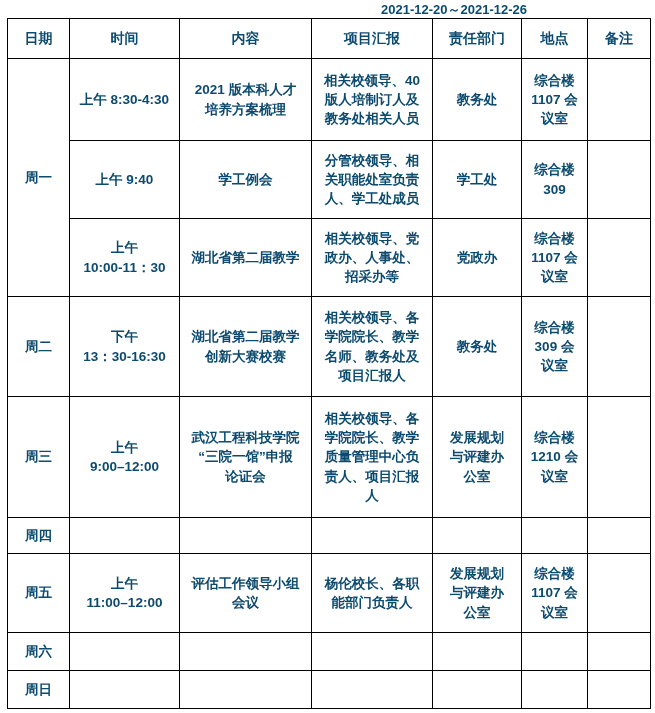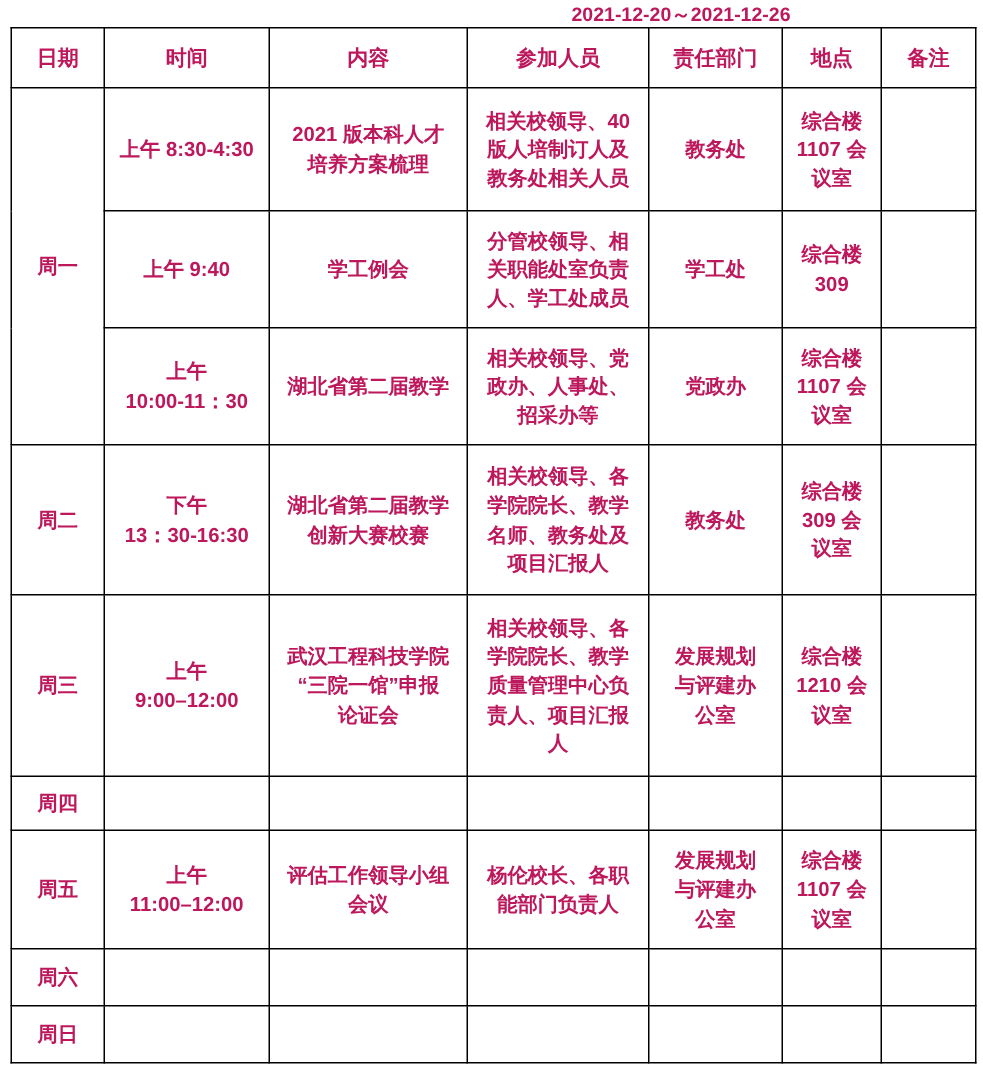--- a/index.html
+++ b/index.html
@@ -5,21 +5,21 @@
   html, body {
     margin: 0;
     padding: 0;
     background: #ffffff;
   }
   .page {
     position: relative;
     width: 655px;
     height: 713px;
     background: #ffffff;
-    color: #be185d;
+    color: #0c4a6e;
     font-family: "Liberation Sans", "DejaVu Sans", sans-serif;
     font-weight: bold;
     overflow: hidden;
   }
   .doc-title {
     position: absolute;
     left: 381px;
     top: 1px;
     font-size: 13px;
     font-weight: bold;
@@ -83,21 +83,21 @@
       <col style="width:121px">
       <col style="width:89px">
       <col style="width:66px">
       <col style="width:63px">
     </colgroup>
     <thead>
       <tr class="h-header">
         <th>日期</th>
         <th>时间</th>
         <th>内容</th>
-        <th>参加人员</th>
+        <th>项目汇报</th>
         <th>责任部门</th>
         <th>地点</th>
         <th>备注</th>
       </tr>
     </thead>
     <tbody>
       <tr class="h-r0">
         <td class="c-day" rowspan="3">周一</td>
         <td class="c-time">上午 8:30-4:30</td>
         <td class="c-content left">2021 版本科人才

